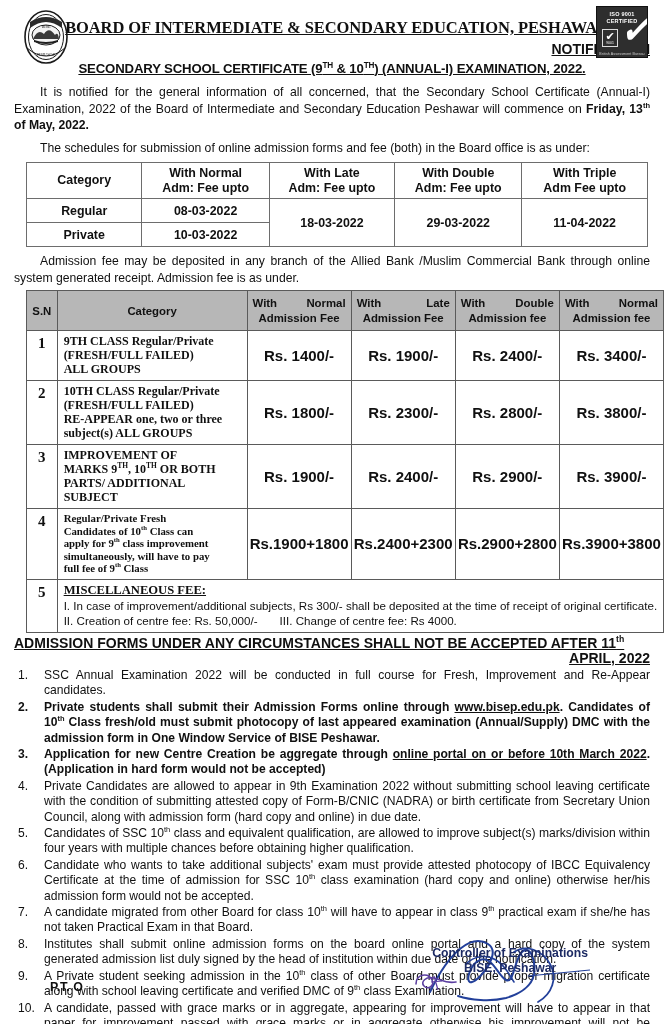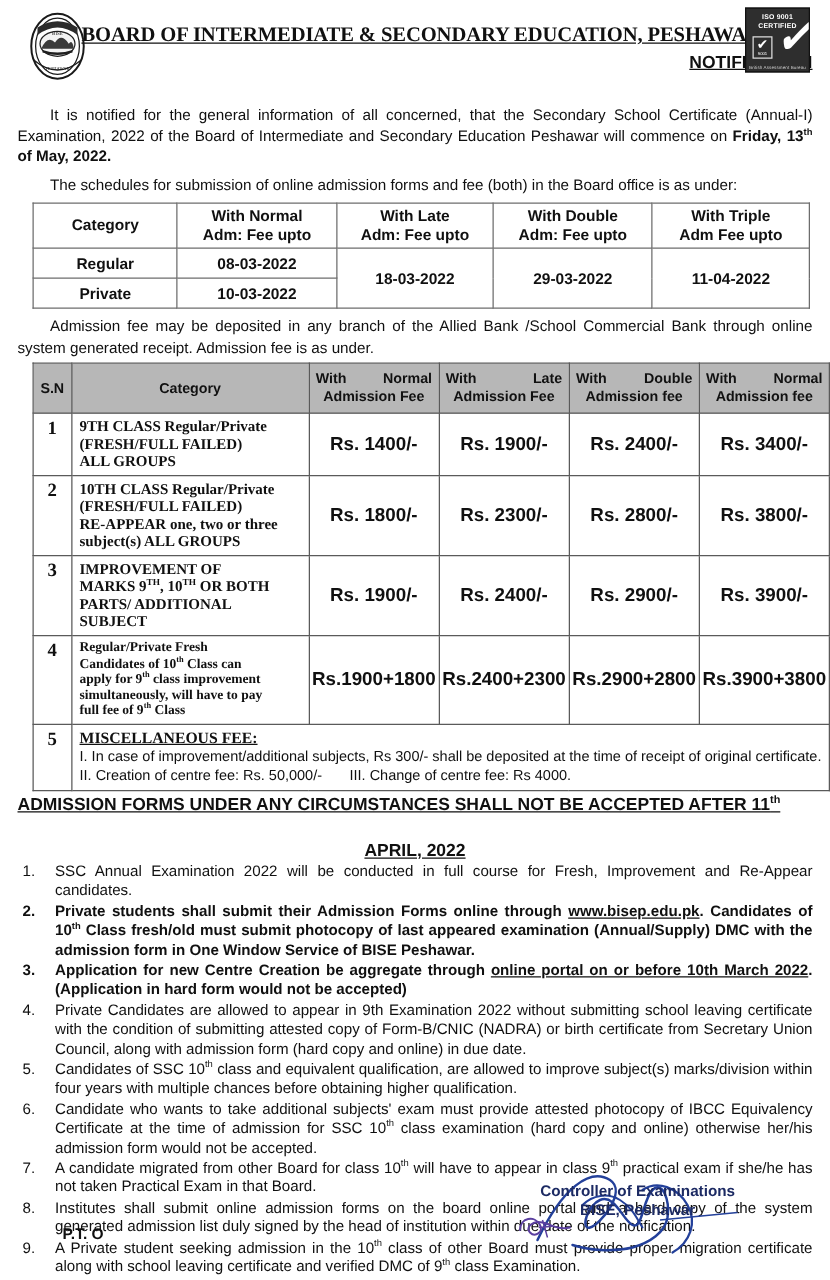--- a/index.html
+++ b/index.html
@@ -217,21 +217,21 @@
 
   
   .warn {
     margin: 3px 0 0 0;
     font-size: 14px;
     font-weight: bold;
     line-height: 15px;
     text-align: justify;
     text-decoration: underline;
   }
-  .warn span.lastline { display: block; text-align: center; margin-top: 22px; }
+  .warn span.lastline { display: block; text-align: right; }
 
   
   ol.notes {
     margin: 2px 0 0 0;
     padding: 0;
     list-style: none;
     counter-reset: note;
   }
   ol.notes > li {
     position: relative;
@@ -317,20 +317,21 @@
         <div>ISO 9001</div>
         <div>CERTIFIED</div>
       </div>
       <div class="iso-check">✓</div>
       <div class="iso-tick">✔<small>9001</small></div>
       <div class="iso-bottom">British Assessment Bureau</div>
     </div>
 
     <h1 class="board-title">BOARD OF INTERMEDIATE &amp; SECONDARY EDUCATION, PESHAWAR</h1>
     <div class="notification">NOTIFICATION</div>
+    <div class="exam-title"><span>SECONDARY SCHOOL CERTIFICATE (9</span><sup>TH</sup><span> &amp; 10</span><sup>TH</sup><span>) (ANNUAL-I) EXAMINATION, 2022.</span></div>
   </div>
 
   <p class="para"><span>It is notified for the general information of all concerned, that the Secondary School Certificate (Annual-I) Examination, 2022 of the Board of Intermediate and Secondary Education Peshawar will commence on </span><span class="b">Friday, 13</span><sup class="b">th</sup><span class="b"> of May, 2022.</span></p>
 
   <p class="para nojust">The schedules for submission of online admission forms and fee (both) in the Board office is as under:</p>
 
   <table class="sched">
     <thead>
       <tr>
         <th class="cat-h">Category</th>
@@ -360,21 +361,21 @@
         <td rowspan="2">29-03-2022</td>
         <td rowspan="2">11-04-2022</td>
       </tr>
       <tr>
         <td class="cat-c">Private</td>
         <td>10-03-2022</td>
       </tr>
     </tbody>
   </table>
 
-  <p class="para">Admission fee may be deposited in any branch of the Allied Bank /School Commercial Bank through online system generated receipt. Admission fee is as under.</p>
+  <p class="para">Admission fee may be deposited in any branch of the Allied Bank /Muslim Commercial Bank through online system generated receipt. Admission fee is as under.</p>
 
   <table class="fees">
     <thead>
       <tr>
         <th class="sn-h">S.N</th>
         <th class="cat-h">Category</th>
         <th class="fee-h">
           <span class="fee-h-line">
             <span>With</span>
             <span>Normal</span>

